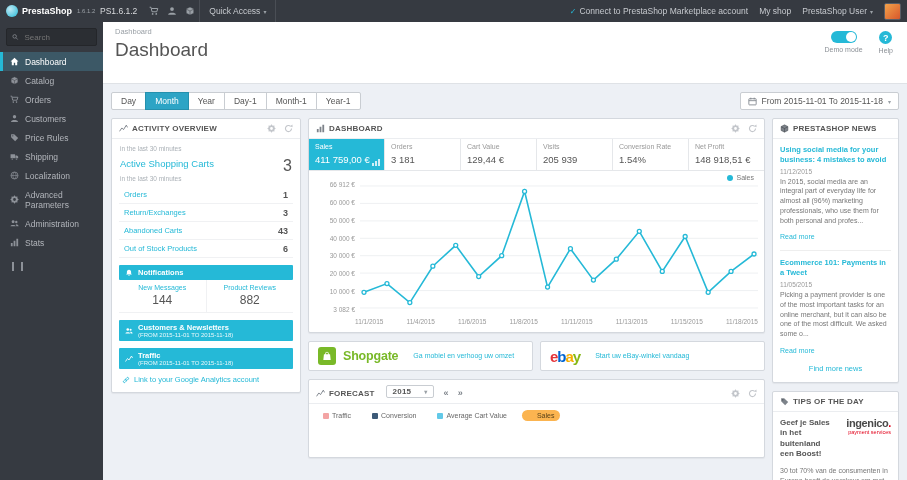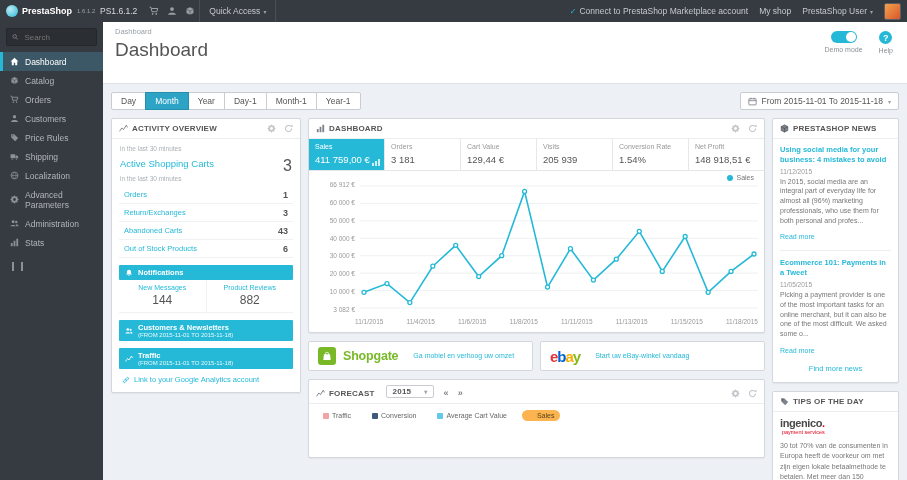--- a/index.html
+++ b/index.html
@@ -664,20 +664,21 @@
 
         <div class="panel">
           <div class="panel-hd">
             <svg class="ico hd-ico">
                 <use href="#i-tag"></use>
               </svg>
             <span>TIPS OF THE DAY</span>
           </div>
           <div class="tips-wrap">
             <div class="tips-top">
+              <div class="tips-headline">Geef je Sales in het buitenland een Boost!</div>
               <div class="ingenico">
                 <div class="ingenico-name"><span>ingenico</span><b>.</b></div>
                 <div class="ingenico-sub">payment services</div>
               </div>
             </div>
             <div class="tips-text">30 tot 70% van de consumenten in Europa heeft de voorkeur om met zijn eigen lokale betaalmethode te betalen. Met meer dan 150 betaalmethoden, ondersteunen wij uw groei in uw binnenland en daar buiten. En zelfs beter, u kun de belangrijke betaalmethoden activeren met een...</div>
           </div>
         </div>
       </div>
     </div>

